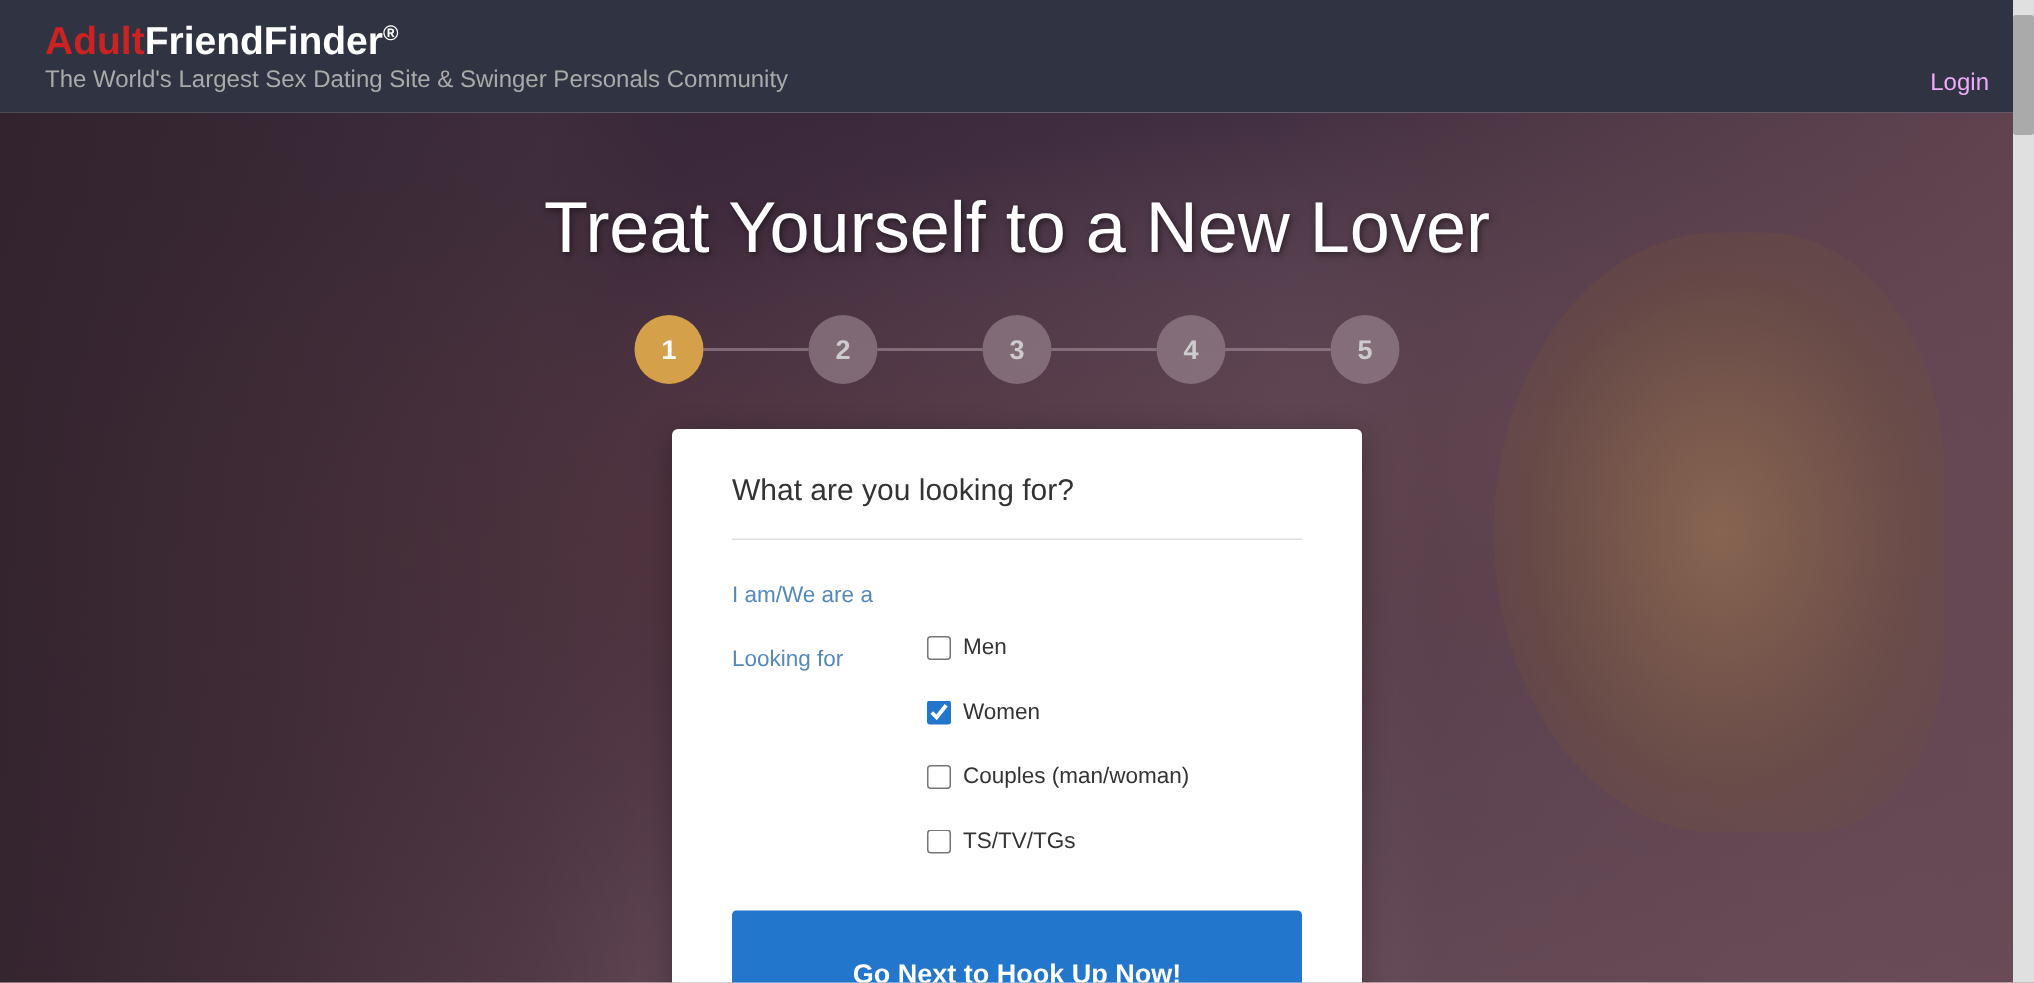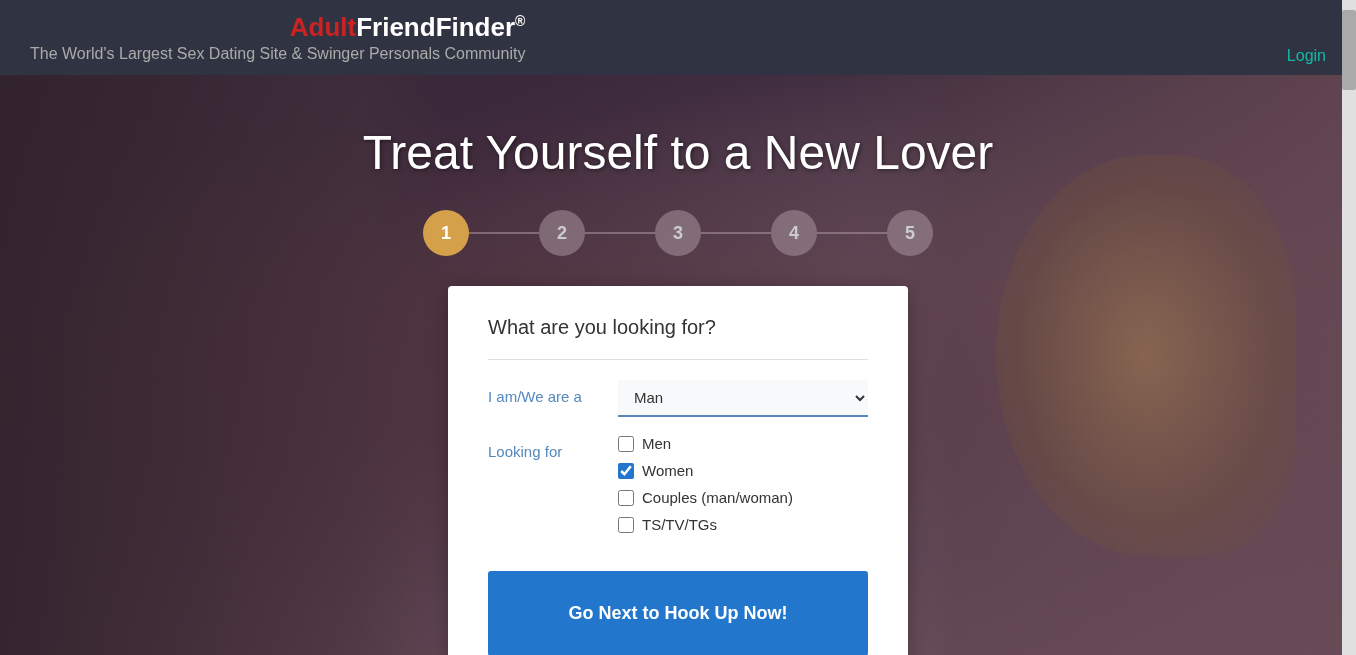--- a/index.html
+++ b/index.html
@@ -17,40 +17,39 @@
       z-index: 10;
     }
     .logo-area {
       display: flex;
       flex-direction: column;
     }
     .logo-text {
       font-size: 26px;
       font-weight: bold;
       line-height: 1.2;
-      text-align: right;
     }
     .logo-adult {
       color: #cc2222;
     }
     .logo-friend {
       color: #ffffff;
     }
     .logo-registered {
       color: #ffffff;
       font-size: 14px;
       vertical-align: super;
     }
     .logo-tagline {
       color: #aaaaaa;
       font-size: 16px;
       margin-top: 2px;
     }
     .login-link {
-      color: #14b8a6;
+      color: #f0abfc;
       font-size: 16px;
       text-decoration: none;
       cursor: pointer;
       margin-top: 36px;
     }
 
     
     .hero {
       position: relative;
       width: 1356px;
@@ -185,21 +184,21 @@
       border-bottom: 2px solid #5588bb;
       background: #f8f9fa;
       font-size: 15px;
       color: #333;
       outline: none;
       cursor: pointer;
     }
     .checkboxes-col {
       display: flex;
       flex-direction: column;
-      gap: 10px;
+      gap: 26px;
     }
     .checkbox-row {
       display: flex;
       align-items: center;
       gap: 8px;
       font-size: 15px;
       color: #333;
       cursor: pointer;
     }
     .checkbox-input {
@@ -272,25 +271,20 @@
     <div class="step-line"></div>
     <div class="step-circle inactive">5</div>
   </div>
 
   <div class="form-card">
     <div class="form-title">What are you looking for?</div>
 
     
     <div class="form-row">
       <label class="form-label">I am/We are a</label>
-      <select class="form-select">
-        <option>Man</option>
-        <option>Woman</option>
-        <option>Couple</option>
-      </select>
     </div>
 
     
     <div class="form-row">
       <label class="form-label">Looking for</label>
       <div class="checkboxes-col">
         <label class="checkbox-row">
           <input type="checkbox" class="checkbox-input" style="">
           <span>Men</span>
         </label>

